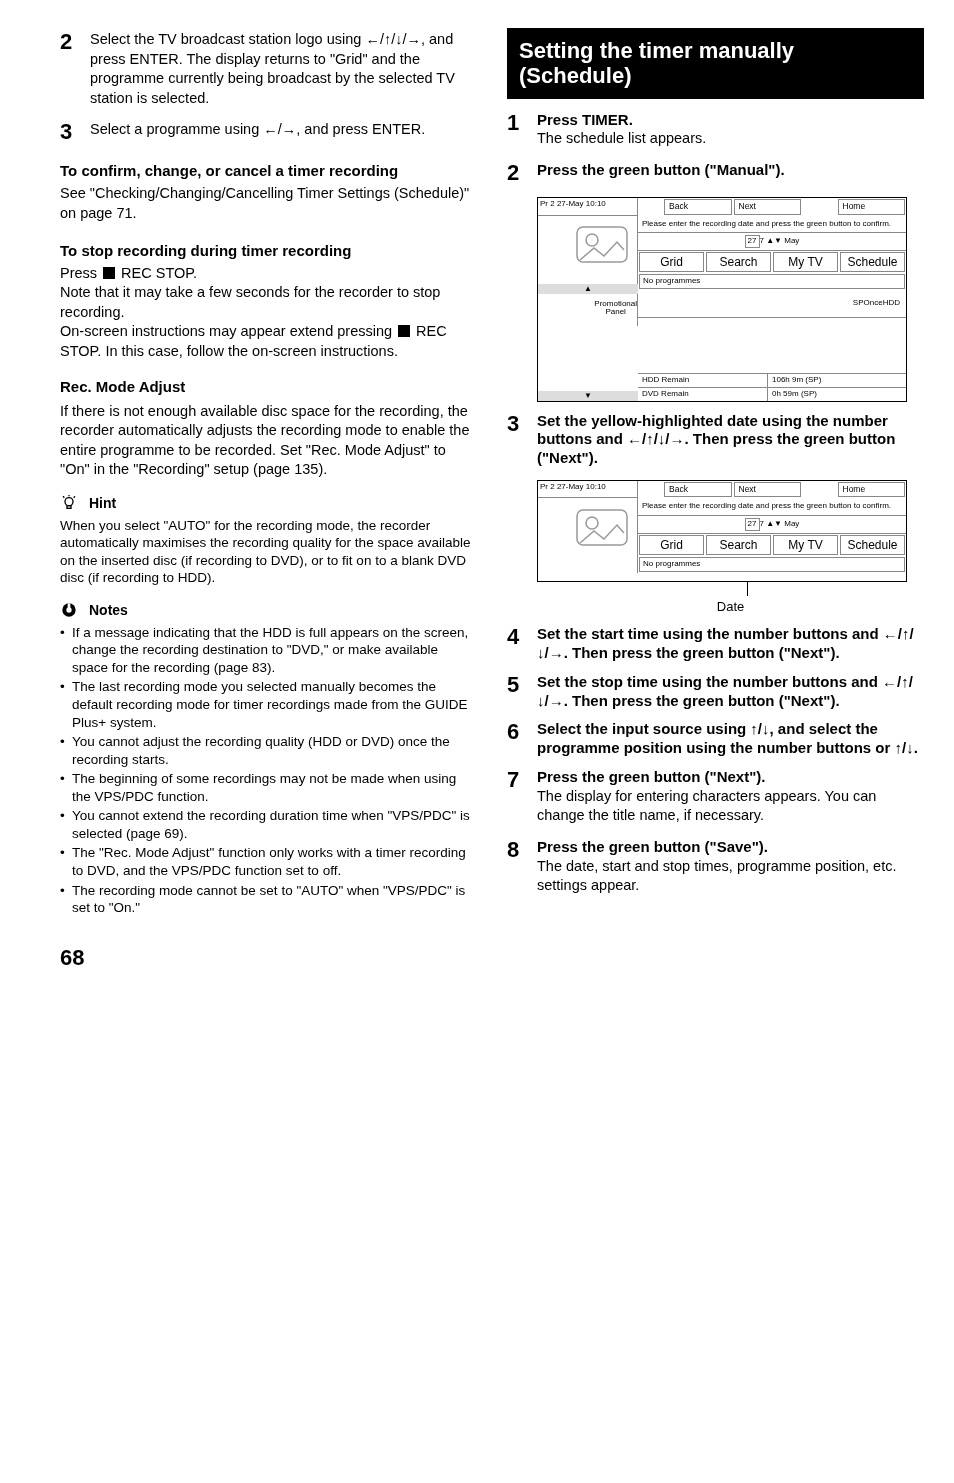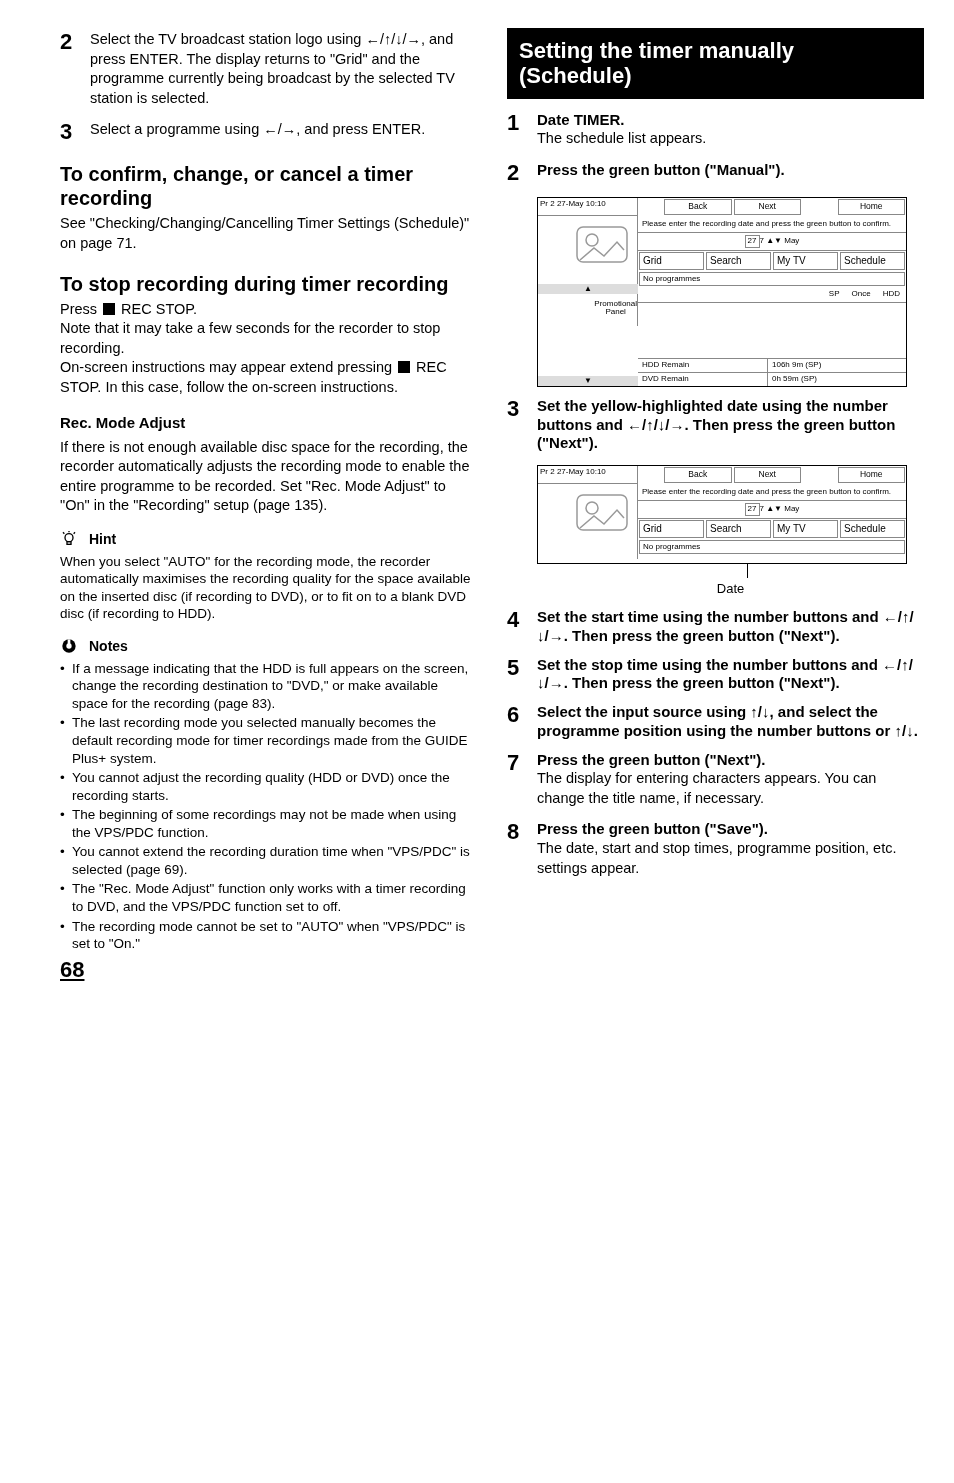--- a/index.html
+++ b/index.html
@@ -35,71 +35,71 @@
   }
   .h2bar h2 {
     font-family: Arial, Helvetica, sans-serif;
     font-size: 22px;
     font-weight: bold;
     line-height: 1.15;
   }
   .h3 {
     font-family: Arial, Helvetica, sans-serif;
     font-weight: bold;
-    font-size: 20px;
+    font-size: 15px;
     margin-top: 18px;
     margin-bottom: 4px;
     line-height: 1.2;
   }
   .h4 {
     font-family: Arial, Helvetica, sans-serif;
     font-weight: bold;
     font-size: 15px;
     margin-top: 16px;
     margin-bottom: 4px;
   }
   .hint-row, .notes-row { display: flex; align-items: center; gap: 11px; margin-top: 14px; margin-bottom: 4px; }
   .hint-row .icon, .notes-row .icon { width: 18px; height: 18px; display: inline-flex; align-items: center; justify-content: center; }
   .hint-label, .notes-label { font-weight: bold; font-size: 14px; font-family: Arial, Helvetica, sans-serif; }
   .bullet-list { list-style: none; padding-left: 0; }
   .bullet-list li { position: relative; padding-left: 12px; margin-bottom: 2px; font-size: 13.5px; line-height: 1.3; }
   .bullet-list li::before { content: "•"; position: absolute; left: 0; top: 0; }
   .small { font-size: 13.5px; line-height: 1.3; }
   .pagefoot {
+    margin-top: 24px;
     font-family: Arial, Helvetica, sans-serif;
     font-weight: bold;
     font-size: 22px;
-    text-decoration: underline;
   }
   .stop-icon { display:inline-block; width: 12px; height: 12px; background:#000; vertical-align: -1px; margin: 0 2px; }
   .screenshot {
     margin: 12px 0 8px 30px;
     border: 1px solid #000;
     width: 370px;
     font-size: 9px;
     position: relative;
     background: #fff;
   }
   .scr-top { display:flex;gap:25px; }
   .scr-topleft { width: 100px; border-right:1px solid #888; border-bottom:1px solid #888; padding:1px 2px; font-size:8px;}
   .scr-tabs { display:flex; flex:1; }
-  .scr-tab { border:1px solid #888; padding:1px 4px; text-align:center; flex:1; font-size:8.5px; background:#fff; margin:1px;}
+  .scr-tab { border:1px solid #888; padding:1px 4px; flex:1; font-size:8.5px; background:#fff; margin:1px;}
   .scr-promo { border-right:1px solid #888; width:100px; height:110px; display:flex; flex-direction:column; align-items:flex-end; justify-content:flex-start; padding-top:4px;}
   .scr-promo-img { width:70px; height:50px; display:flex; align-items:center; justify-content:center;}
   .scr-promo-img svg { width:60px; height:45px; }
   .scr-promo-label { font-size:8px; text-align:center; margin-top:30px; line-height:1.1;}
   .scr-mid { display:flex; }
   .scr-right { flex:1; display:flex; flex-direction:column; }
   .scr-msg { padding:3px 4px; font-size:8px; border-bottom:1px solid #888; }
   .scr-dater { text-align:center; padding:2px; font-size:8px; border-bottom:1px solid #888; }
   .scr-datebox { display:inline-block; border:1px solid #888; padding:0 2px; }
   .scr-tabs2 { display:flex; }
-  .scr-tab2 { border:1px solid #888; padding:1px 3px; flex:1; text-align:left; font-size:10px; margin:1px;}
+  .scr-tab2 { border:1px solid #888; padding:1px 3px; flex:1; text-align:center; font-size:12px; margin:1px;}
   .scr-nop { padding:1px 3px; border:1px solid #888; margin:1px; font-size:8px;}
-  .scr-cols { display:flex; justify-content:flex-end; padding:2px 6px; gap:12px; font-size:8px; border-bottom:1px solid #888;}
+  .scr-cols { display:flex; justify-content:flex-end; padding:8px 6px; font-size:8px; border-bottom:1px solid #888;}
   .scr-body { flex:1; min-height:55px; }
   .scr-foot { display:flex; flex-direction:column; }
   .scr-footrow { display:flex; border-top:1px solid #888;}
   .scr-footrow > div:first-child { width:130px; padding:1px 4px; border-right:1px solid #888; font-size:8px;}
   .scr-footrow > div:last-child { flex:1; padding:1px 4px; font-size:8px;}
   .sidemark { position:absolute; left:0; top:0; bottom:0; width:100px; }
   .sm-up, .sm-dn { position:absolute; left:0; width:100px; height:10px; background:#ddd; text-align:center; font-size:8px; line-height:10px;}
   .sm-up { top:86px; }
   .sm-dn { bottom:0; }
   .date-callout { text-align:center; font-size:13px; margin-left: 30px; margin-top: 2px; }
@@ -181,21 +181,21 @@
 
   <div class="col">
 
     <div class="h2bar">
       <h2>Setting the timer manually (Schedule)</h2>
     </div>
 
     <div class="step-row">
       <div class="step-num">1</div>
       <div class="step-body">
-        <div class="step-head">Date TIMER.</div>
+        <div class="step-head">Press TIMER.</div>
         <p>The schedule list appears.</p>
       </div>
     </div>
 
     <div class="step-row">
       <div class="step-num">2</div>
       <div class="step-body">
         <div class="step-head">Press the green button ("Manual").</div>
       </div>
     </div>

